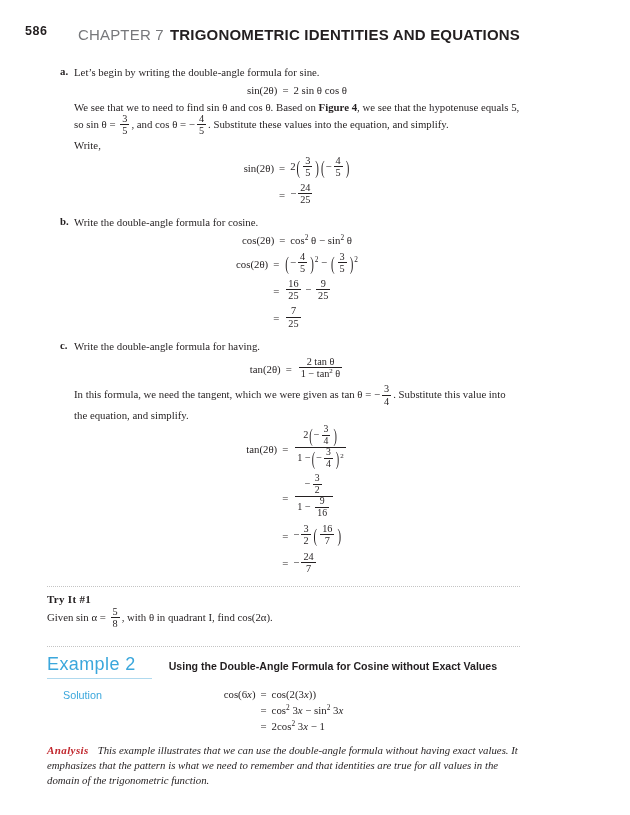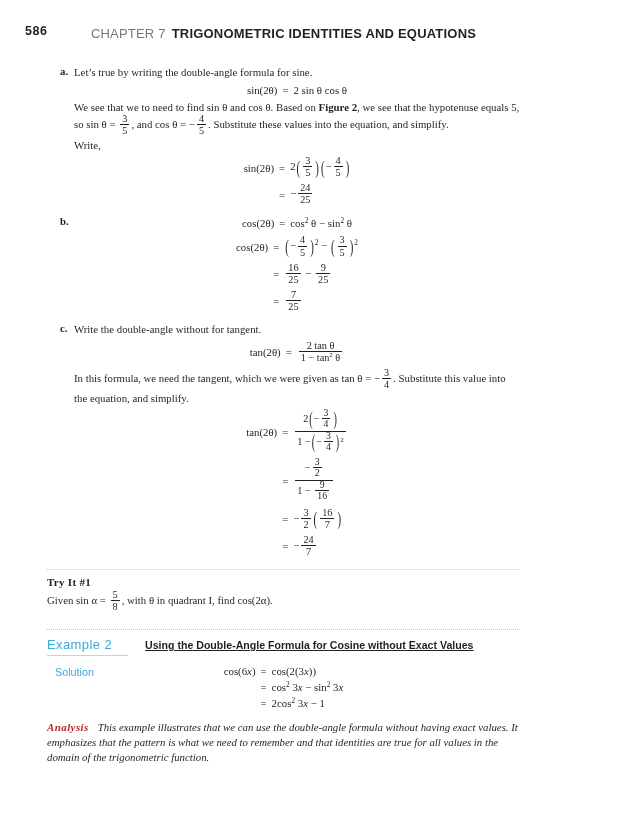--- a/index.html
+++ b/index.html
@@ -14,21 +14,21 @@
   *{box-sizing:border-box;}
   html,body{margin:0;padding:0;background:#fff;}
   .page{
     width:550px;height:815px;overflow:hidden;background:#fff;position:relative;
     font-family:"Liberation Serif", serif;font-size:10.8px;color:var(--text);
     padding:26px 30px 0 47px;
   }
   
   .hdr{position:relative;height:15px;margin-bottom:24px;}
   .pagenum{position:absolute;left:-22px;top:-2px;font-family:"Liberation Sans",sans-serif;font-weight:bold;font-size:12.5px;letter-spacing:.5px;}
-  .chapter{text-align:center;font-family:"Liberation Sans",sans-serif;font-size:13px;letter-spacing:.2px;}
+  .chapter{text-align:right;font-family:"Liberation Sans",sans-serif;font-size:15px;letter-spacing:.2px;}
   .chapter-label{color:var(--chapter-gray);margin-right:6px;}
   .chapter-title{font-weight:bold;color:var(--text);}
   
   .body{margin:0;line-height:1.36;}
   
   .step{position:relative;padding-left:27px;margin-top:7px;}
   .step-label{position:absolute;left:13px;top:0;font-weight:bold;}
   
   .eqs{display:table;margin:2px auto;border-collapse:collapse;}
   .eq-row{display:table-row;}
@@ -42,69 +42,70 @@
   .frac .fd{display:block;line-height:1.08;padding:0 2px;border-top:1px solid var(--text);}
   .bp{display:inline-block;vertical-align:middle;transform:scaleY(1.8);margin:0 1px;position:relative;top:-1px;font-weight:400;}
   sup.sp{font-size:.68em;vertical-align:.55em;line-height:0;}
   
   .rule{border:0;border-top:1px dotted var(--rule-gray);margin:9px 0 0 0;}
   
   .tryit{padding:6px 0 7px 0;}
   .tryit-title{font-weight:bold;font-size:11px;margin-bottom:2px;letter-spacing:.3px;}
   
   .ex-head{display:flex;align-items:baseline;gap:17px;margin:7px 0 7px 0;}
-  .ex-label{font-family:"Liberation Sans",sans-serif;color:var(--accent-blue);font-size:13px;letter-spacing:.4px;padding:0 16px 3px 0;border-bottom:1.6px solid var(--accent-blue-light);white-space:nowrap;}
-  .ex-title{font-family:"Liberation Sans",sans-serif;font-weight:bold;font-size:10.6px;text-decoration:underline;}
+  .ex-label{font-family:"Liberation Sans",sans-serif;color:var(--accent-blue);font-size:18px;letter-spacing:.4px;padding:0 16px 3px 0;border-bottom:1.6px solid var(--accent-blue-light);white-space:nowrap;}
+  .ex-title{font-family:"Liberation Sans",sans-serif;font-weight:bold;font-size:10.6px;}
   .solution{position:relative;margin-top:3px;}
-  .sol-label{position:absolute;left:8px;top:3px;font-family:"Liberation Sans",sans-serif;color:var(--accent-blue);font-size:10.8px;}
+  .sol-label{position:absolute;left:16px;top:3px;font-family:"Liberation Sans",sans-serif;color:var(--accent-blue);font-size:10.8px;}
   .analysis{margin:9px 0 16px 0;line-height:1.38;font-style:italic;}
   .an-label{color:var(--analysis-red);font-weight:bold;font-size:11px;margin-right:9px;letter-spacing:.4px;}
 </style>
 </head>
 <body>
 
 <div class="page">
 
   <header class="hdr">
     <span class="pagenum">586</span>
     <div class="chapter">
       <span class="chapter-label">CHAPTER 7</span><span class="chapter-title">TRIGONOMETRIC IDENTITIES AND EQUATIONS</span>
     </div>
   </header>
 
   <section>
 
     <div class="step">
       <span class="step-label">a.</span>
-      <p class="body">Let’s true by writing the double-angle formula for sine.</p>
+      <p class="body">Let’s begin by writing the double-angle formula for sine.</p>
       <div class="eqs">
           <span class="eq-row">
             <span class="eq-l">sin(2θ)</span>
             <span class="eq-eq">=</span>
             <span class="eq-r">2 sin θ cos θ</span>
           </span>
         </div>
-      <p class="body">We see that we to need to find sin θ and cos θ. Based on <b>Figure 2</b>, we see that the hypotenuse equals 5, so sin θ = <span class="frac"><span class="fn">3</span><span class="fd">5</span></span>, and cos θ = −<span class="frac"><span class="fn">4</span><span class="fd">5</span></span>. Substitute these values into the equation, and simplify.</p>
+      <p class="body">We see that we to need to find sin θ and cos θ. Based on <b>Figure 4</b>, we see that the hypotenuse equals 5, so sin θ = <span class="frac"><span class="fn">3</span><span class="fd">5</span></span>, and cos θ = −<span class="frac"><span class="fn">4</span><span class="fd">5</span></span>. Substitute these values into the equation, and simplify.</p>
       <p class="body">Write,</p>
       <div class="eqs">
           <span class="eq-row">
             <span class="eq-l">sin(2θ)</span>
             <span class="eq-eq">=</span>
             <span class="eq-r">2<span class="bp">(</span><span class="frac"><span class="fn">3</span><span class="fd">5</span></span><span class="bp">)</span><span class="bp">(</span>−<span class="frac"><span class="fn">4</span><span class="fd">5</span></span><span class="bp">)</span></span>
           </span>
           <span class="eq-row">
             <span class="eq-l"></span>
             <span class="eq-eq">=</span>
             <span class="eq-r">−<span class="frac"><span class="fn">24</span><span class="fd">25</span></span></span>
           </span>
         </div>
     </div>
 
     <div class="step">
       <span class="step-label">b.</span>
+      <p class="body">Write the double-angle formula for cosine.</p>
       <div class="eqs">
           <span class="eq-row">
             <span class="eq-l">cos(2θ)</span>
             <span class="eq-eq">=</span>
             <span class="eq-r">cos<sup class="sp">2</sup> θ − sin<sup class="sp">2</sup> θ</span>
           </span>
         </div>
       <div class="eqs">
           <span class="eq-row">
             <span class="eq-l">cos(2θ)</span>
@@ -119,21 +120,21 @@
           <span class="eq-row">
             <span class="eq-l"></span>
             <span class="eq-eq">=</span>
             <span class="eq-r"><span class="frac"><span class="fn">7</span><span class="fd">25</span></span></span>
           </span>
         </div>
     </div>
 
     <div class="step">
       <span class="step-label">c.</span>
-      <p class="body">Write the double-angle without for tangent.</p>
+      <p class="body">Write the double-angle formula for having.</p>
       <div class="eqs">
           <span class="eq-row">
             <span class="eq-l">tan(2θ)</span>
             <span class="eq-eq">=</span>
             <span class="eq-r"><span class="frac"><span class="fn">2 tan θ</span><span class="fd">1 − tan<sup class="sp">2</sup> θ</span></span></span>
           </span>
         </div>
       <p class="body">In this formula, we need the tangent, which we were given as tan θ = −<span class="frac"><span class="fn">3</span><span class="fd">4</span></span>. Substitute this value into the equation, and simplify.</p>
       <div class="eqs">
           <span class="eq-row">

